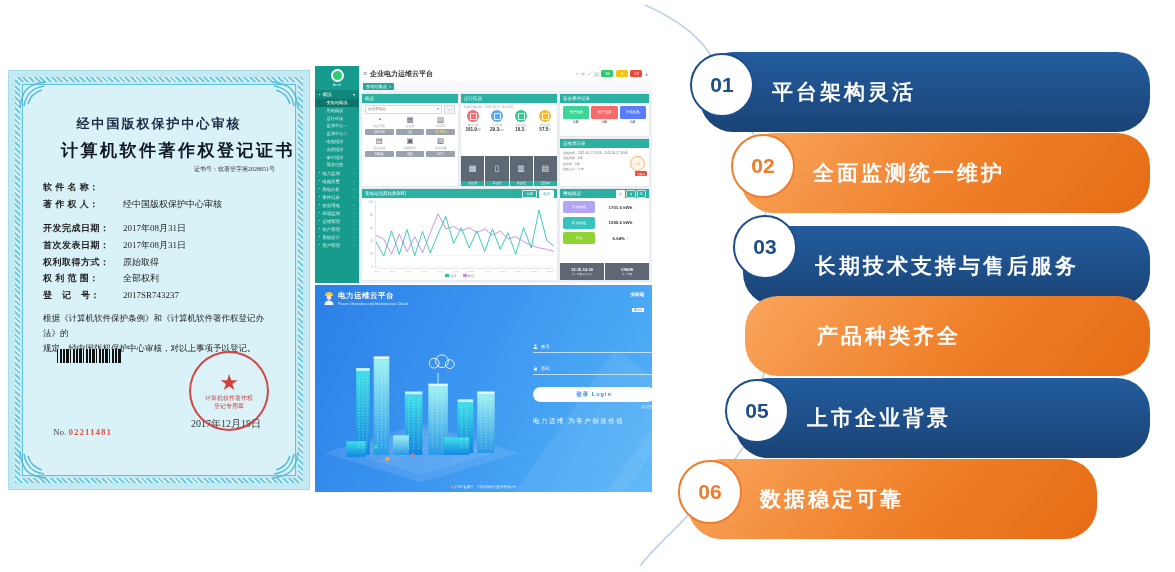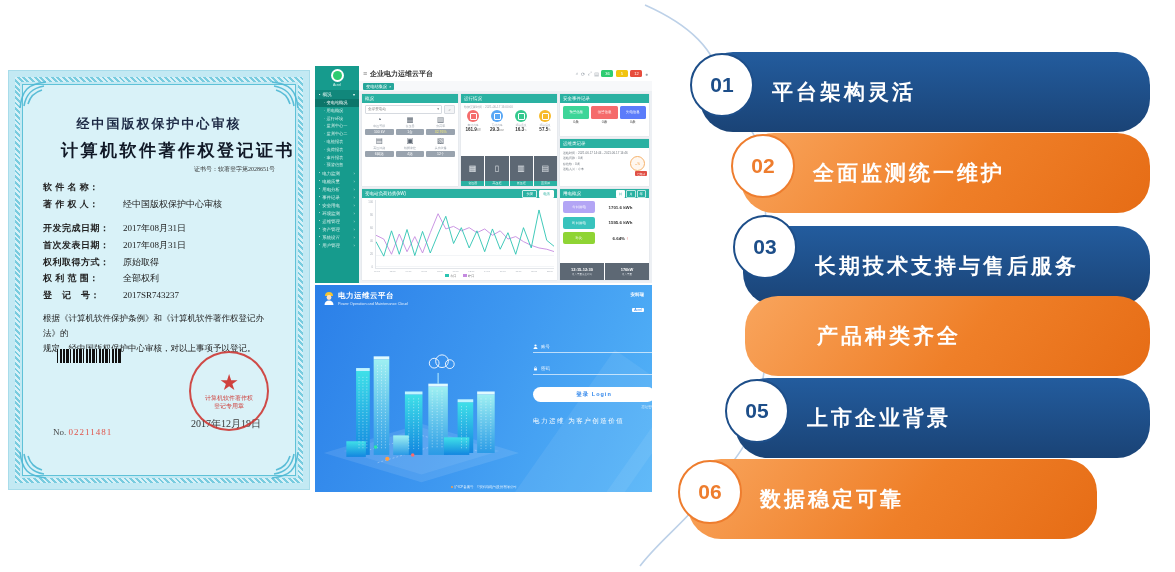--- a/index.html
+++ b/index.html
@@ -30,21 +30,21 @@
   .cert-no{margin-top:3px;margin-right:20px;text-align:right;font-size:6px;color:#333;}
   .cert-fields{margin:8px 18px 0 20px;}
   .cert-row{display:flex;font-size:9px;color:#222;margin-top:5px;line-height:1.3;}
   .cert-row .lbl{width:80px;flex:none;font-weight:bold;letter-spacing:.5px;}
   .cert-row .val{flex:1;}
   .cert-gap{height:8px;}
   .cert-statement{margin:9px 18px 0 20px;font-size:8.5px;color:#222;line-height:1.75;}
   .cert-barcode{position:absolute;left:34px;bottom:112px;width:64px;height:14px;
     background:repeating-linear-gradient(90deg,#111 0 1.5px,#d9f2f8 1.5px 3px,#111 3px 5.5px,#d9f2f8 5.5px 6.5px);}
   .cert-serial{position:absolute;left:30px;bottom:38px;font-size:9px;color:#444;}
-  .cert-serial b{color:#e0544a;font-weight:normal;letter-spacing:1px;text-align:center;}
+  .cert-serial b{color:#e0544a;font-weight:bold;letter-spacing:1px;text-align:center;}
   .cert-date{position:absolute;right:34px;bottom:44px;font-size:10px;color:#333;z-index:1;}
   .cert-seal{position:absolute;right:26px;bottom:44px;width:76px;height:76px;border-radius:50%;
     border:2.5px solid rgba(205,45,40,.85);z-index:2;background:rgba(255,255,255,.04);
     display:flex;flex-direction:column;align-items:center;justify-content:center;}
   .cert-seal .star{color:rgba(205,45,40,.9);font-size:22px;line-height:1;}
   .cert-seal .st{color:rgba(205,45,40,.9);font-size:6px;line-height:1.4;text-align:center;}
 
   
   #dashboard{position:absolute;left:315px;top:66px;width:337px;height:217px;background:#edf0f4;overflow:hidden;font-size:5px;}
   #dash-sidebar{position:absolute;left:0;top:0;bottom:0;width:44px;background:#169b8d;color:#eafaf7;overflow:hidden;}

